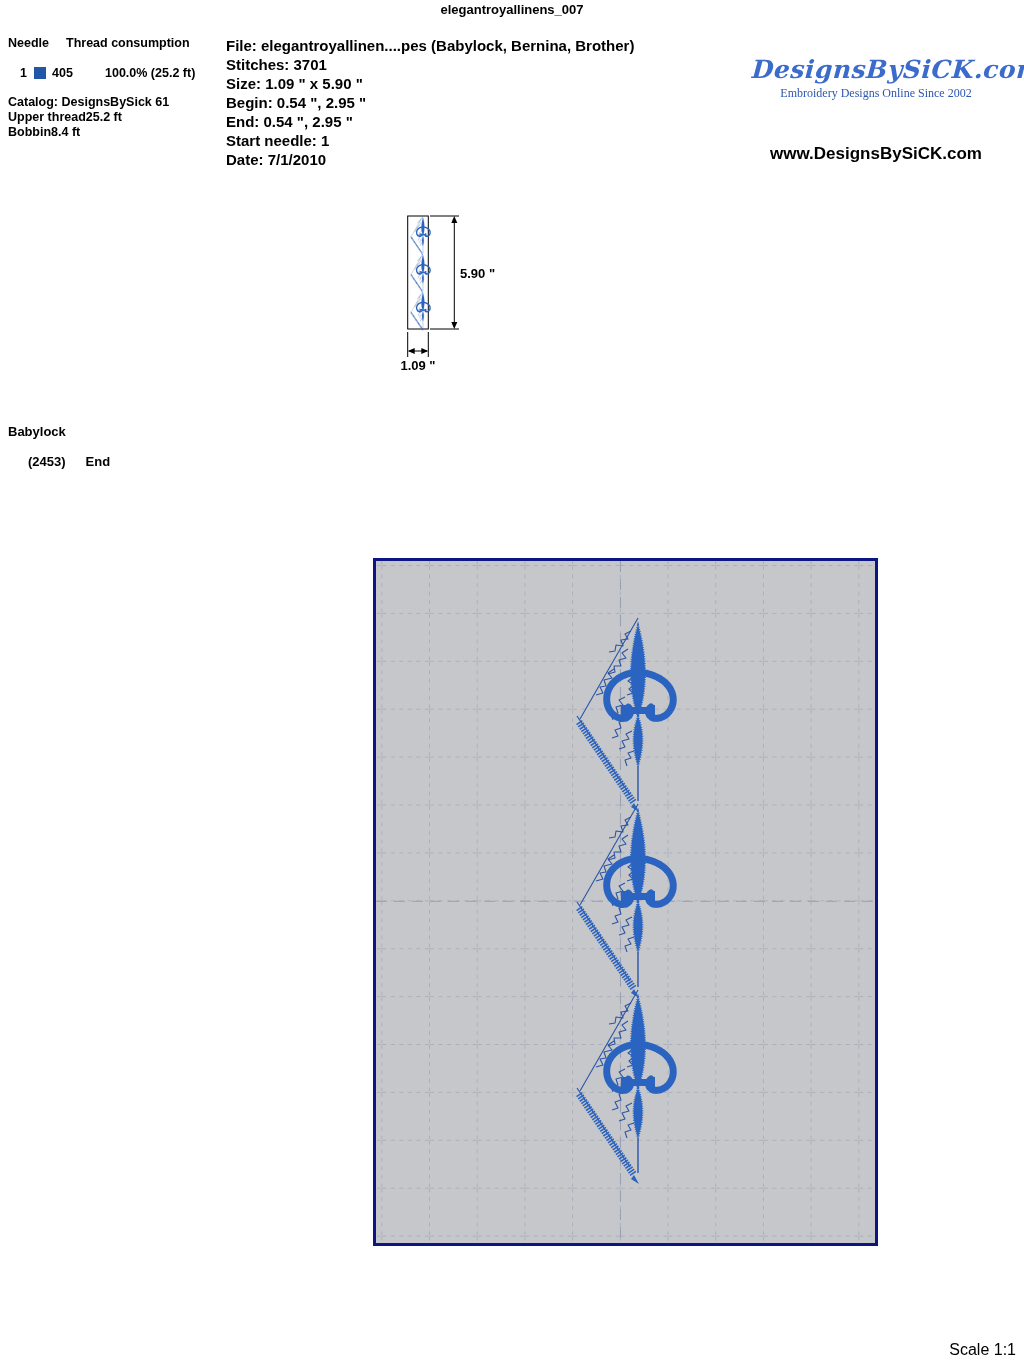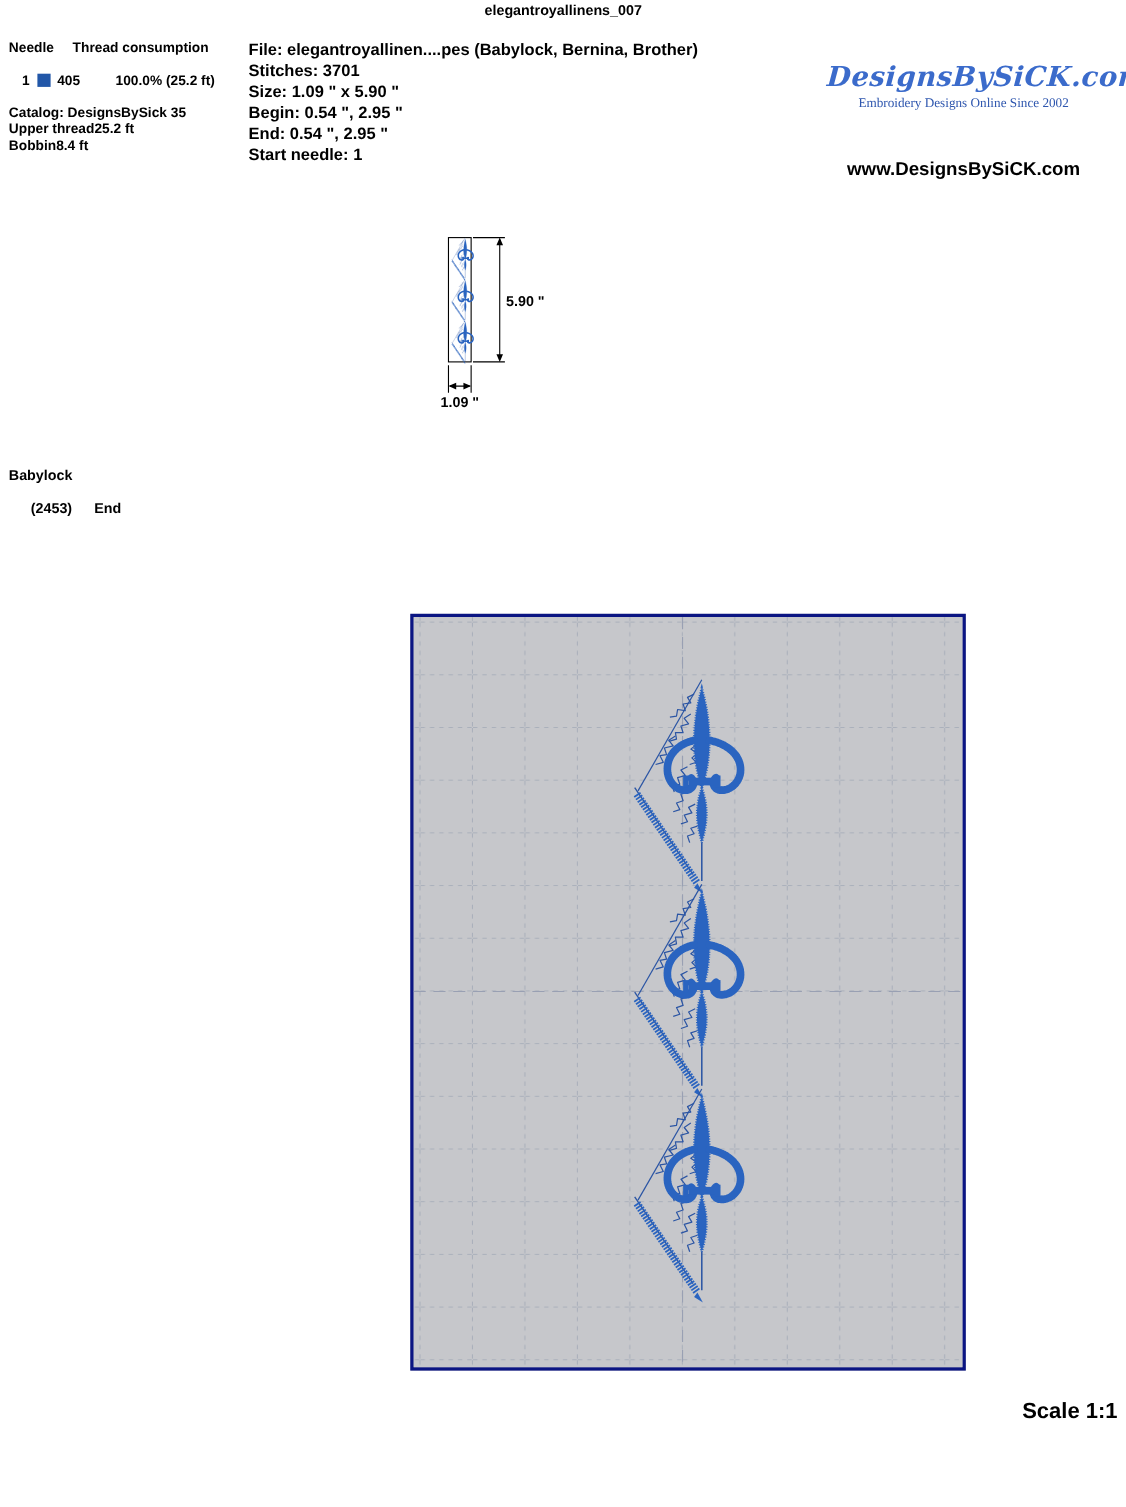--- a/index.html
+++ b/index.html
@@ -34,21 +34,21 @@
   .site-url{left:752px;top:144px;width:248px;text-align:center;font-size:17px;font-weight:bold;white-space:nowrap;}
 
   
   .histogram-heading{left:8px;top:424px;font-size:13px;font-weight:bold;}
   .histogram-entry{left:28px;top:454px;font-size:13px;font-weight:bold;}
   .histogram-entry .h-label{margin-left:20px;}
 
   
   .preview{left:373px;top:558px;width:499px;height:682px;border:3px solid #0b1583;background:#c6c7cb;}
 
-  .scale-label{right:8px;top:1272px;font-size:20px;font-weight:bold;}
+  .scale-label{right:8px;top:1341px;font-size:16px;font-weight:normal;}
 
   .thumb{left:395px;top:205px;}
 </style>
 </head>
 <body>
 
 <div class="page">
 
   <svg width="0" height="0" style="position:absolute" aria-hidden="true">
     <defs>
@@ -87,38 +87,39 @@
     <div class="np-line" style="top:0">
       <span>Needle</span>
       <span class="np-col2">Thread consumption</span>
     </div>
     <div class="np-line" style="top:30px">
       <span class="np-num">1</span>
       <span class="swatch"></span>
       <span class="np-code">405</span>
       <span class="np-usage">100.0% (25.2 ft)</span>
     </div>
-    <div class="np-line" style="top:59px">Catalog: DesignsBySick 35</div>
+    <div class="np-line" style="top:59px">Catalog: DesignsBySick 61</div>
     <div class="np-line np-split" style="top:74px">
       <span>Upper thread</span>
       <span>25.2 ft</span>
     </div>
     <div class="np-line np-split" style="top:89px">
       <span>Bobbin</span>
       <span>8.4 ft</span>
     </div>
   </div>
 
   <div class="abs file-info">
     <div>File: elegantroyallinen....pes  (Babylock, Bernina, Brother)</div>
     <div>Stitches: 3701</div>
     <div>Size: 1.09 " x 5.90 "</div>
     <div>Begin: 0.54 ", 2.95 "</div>
     <div>End: 0.54 ", 2.95 "</div>
     <div>Start needle: 1</div>
+    <div>Date: 7/1/2010</div>
   </div>
 
   <div class="abs logo">DesignsBySiCK.com</div>
   <div class="abs tagline">Embroidery Designs Online Since 2002</div>
   <div class="abs site-url">www.DesignsBySiCK.com</div>
 
   <svg class="abs thumb" width="120" height="180" viewBox="0 0 120 180">
     <rect x="12.7" y="11" width="20.6" height="113" fill="none" stroke="#000000" stroke-width="1"></rect>
     <g>
       <use href="#motif" transform="translate(15.4,10.4) scale(0.2025)"></use>

